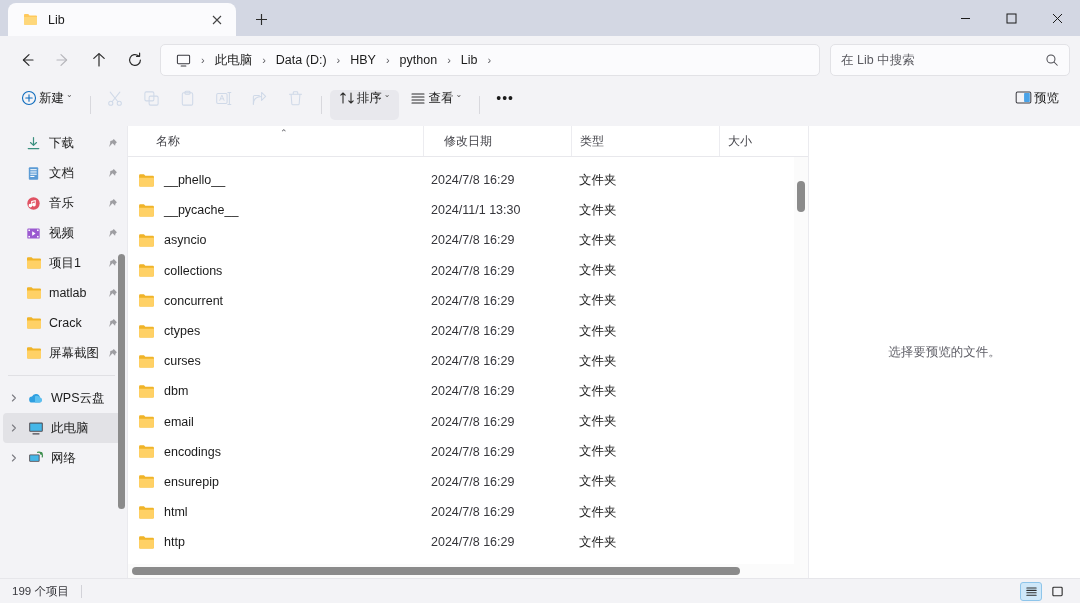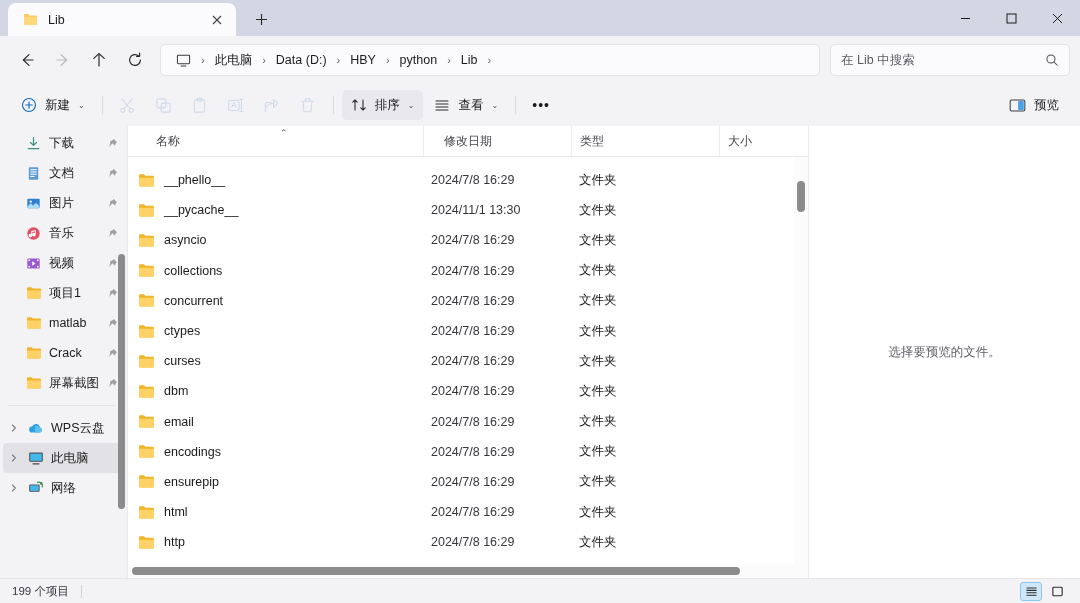--- a/index.html
+++ b/index.html
@@ -62,21 +62,21 @@
     justify-content: space-between;
   }
   .search-ph { font-size: 12.5px; color: #5c5c62; }
 
   
   .cmdbar {
     height: 42px; background: #f3f3f6; display: flex; align-items: center;
     padding: 0 12px; gap: 2px; flex: 0 0 42px;
   }
   .cmd {
-    height: 30px; display: flex; align-items: center; gap: 8px;
+    height: 30px; display: flex; align-items: flex-start; gap: 2px;
     padding: 0 9px; border-radius: 5px; font-size: 12.5px; color: #1b1b1b;
   }
   .cmd.iconbtn { width: 34px; padding: 0; justify-content: center; }
   .cmd.disabled { color: #cfd9e8; }
   .cmd.active { background: #e8e8ed; }
   .cmd-caret { font-size: 8px; color: #555; }
   .cmd-sep { width: 1px; height: 18px; background: #d8d8dd; margin: 0 6px; }
   .cmd-spacer { flex: 1; }
 
   
@@ -396,35 +396,20 @@
               </svg>
           </span>
           <span class="nav-label">文档</span>
           <span class="pin">
             <svg width="11" height="11" viewBox="0 0 12 12">
                 <path d="M7.4 1.2L10.8 4.6 9.2 6.2 8.8 8.4 6 5.6 2.2 9.8 3.4 6 3.6 3.2 5.8 2.8z" fill="#6b6b70"></path>
               </svg>
           </span>
         </div>
 
-        <div class="nav-item">
-          <span class="nav-ico">
-            <svg width="15" height="15" viewBox="0 0 16 16">
-                <rect x="1.4" y="3" width="13.2" height="10" rx="1" fill="#2f7fd1"></rect>
-                <path d="M1.4 11.2l3.6-3.6 2.6 2.6 3-3 3.8 3.8v1a1 1 0 0 1-1 1H2.4a1 1 0 0 1-1-1z" fill="#a8dcf5"></path>
-                <circle cx="5" cy="6" r="1.2" fill="#fff"></circle>
-              </svg>
-          </span>
-          <span class="nav-label">图片</span>
-          <span class="pin">
-            <svg width="11" height="11" viewBox="0 0 12 12">
-                <path d="M7.4 1.2L10.8 4.6 9.2 6.2 8.8 8.4 6 5.6 2.2 9.8 3.4 6 3.6 3.2 5.8 2.8z" fill="#6b6b70"></path>
-              </svg>
-          </span>
-        </div>
 
         <div class="nav-item">
           <span class="nav-ico">
             <svg width="15" height="15" viewBox="0 0 16 16">
                 <circle cx="8" cy="8" r="6.6" fill="#e05263"></circle>
                 <path d="M10.4 4.2v5.1a1.9 1.9 0 1 1-1.1-1.7V5.6L6.6 6.3v3.9a1.9 1.9 0 1 1-1.1-1.7V5.2z" fill="#fff"></path>
               </svg>
           </span>
           <span class="nav-label">音乐</span>
           <span class="pin">

